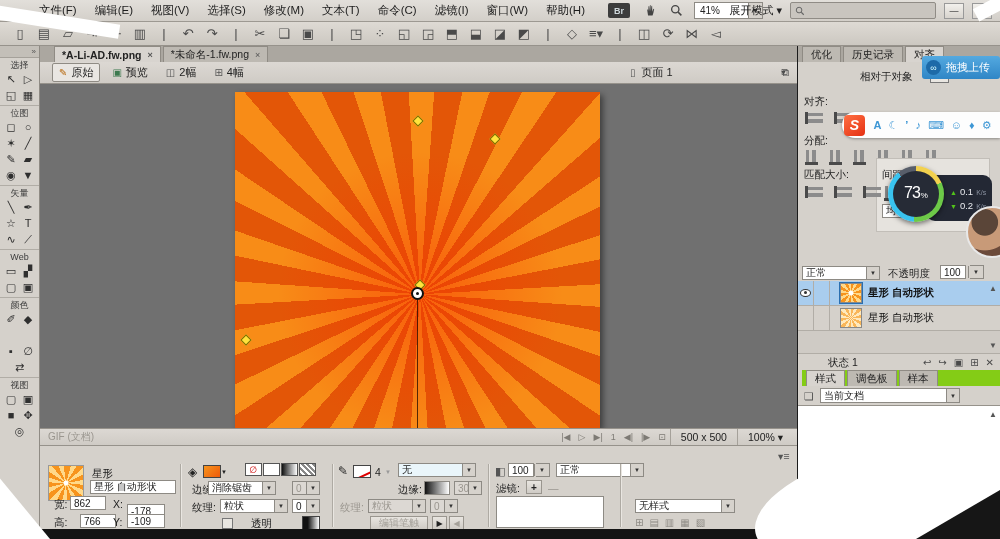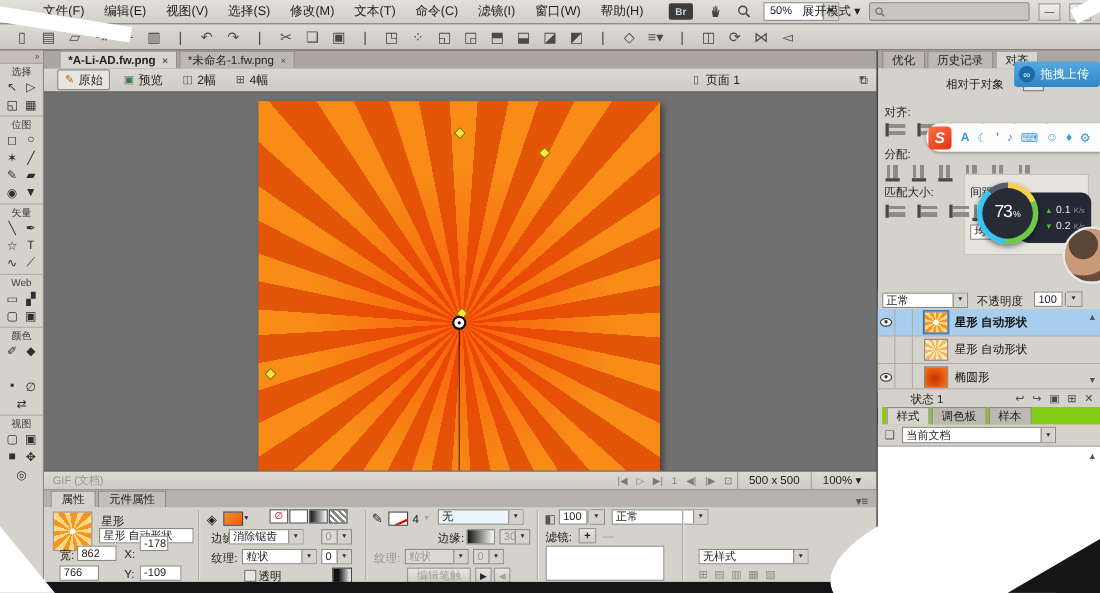--- a/index.html
+++ b/index.html
@@ -222,21 +222,21 @@
           <path d="M5 14 L4 8 Q4 6.5 5 6.5 L5.3 9 L5.5 3.5 Q5.5 2.5 6.3 2.5 L6.8 9 L7.2 2.2 Q7.3 1.2 8.1 1.3 L8.4 9 L9 3 Q9.2 2 10 2.2 L10.2 9.5 L11.3 6.5 Q11.8 5.6 12.5 6 L11.5 11 L10.5 14 Z" fill="#444"></path>
         </svg>
     </span>
     <span class="mb-ic">
       <svg width="13" height="13" viewBox="0 0 16 16">
           <circle cx="6.5" cy="6.5" r="4.5" fill="none" stroke="#444" stroke-width="1.6"></circle>
           <line x1="10" y1="10" x2="14" y2="14" stroke="#444" stroke-width="1.8"></line>
         </svg>
     </span>
     <span class="zoom-dd">
-      <span>50%</span>
+      <span>41%</span>
       <span class="arr">▼</span>
     </span>
     <div class="mb-right">
       <span class="expand-mode">展开模式 ▾</span>
       <span class="mb-search">
         <svg width="10" height="10" viewBox="0 0 16 16">
             <circle cx="6.5" cy="6.5" r="4.5" fill="none" stroke="#666" stroke-width="1.6"></circle>
             <line x1="10" y1="10" x2="14" y2="14" stroke="#666" stroke-width="1.8"></line>
           </svg>
       </span>
@@ -541,39 +541,30 @@
       <span class="st-box">
           <span>500 x 500</span>
         </span>
       <span class="st-box">
           <span>100% ▾</span>
         </span>
     </div>
   </div>
 
   <div class="abs props">
-    <div class="props-tabs">
-
-    <span class="ptab active">
-          <span>属性</span>
-        </span>
-        <span class="ptab">
-          <span>元件属性</span>
-        </span>
-      </div>
 
     <div class="abs thumb-star" style="left:8px;top:19px;width:34px;height:34px;"></div>
     <span class="p-lbl" style="left:52px;top:21px;">星形</span>
     <span class="p-input" style="left:50px;top:34px;width:86px;overflow:hidden;white-space:nowrap;">星形 自动形状</span>
     <span class="p-lbl" style="left:14px;top:52px;">宽:</span>
     <span class="p-input" style="left:30px;top:50px;width:36px;">862</span>
     <span class="p-lbl" style="left:73px;top:52px;">X:</span>
-    <span class="p-input" style="left:87px;top:41px;width:26px;">-178</span>
+    <span class="p-input" style="left:87px;top:58px;width:38px;">-178</span>
     <span class="p-lbl" style="left:14px;top:70px;">高:</span>
-    <span class="p-input" style="left:14px;top:68px;width:36px;">766</span>
+    <span class="p-input" style="left:40px;top:68px;width:36px;">766</span>
     <span class="p-lbl" style="left:73px;top:70px;">Y:</span>
     <span class="p-input" style="left:87px;top:68px;width:38px;">-109</span>
 
     <div class="p-sep" style="left:140px;"></div>
 
     <span class="p-lbl" style="left:148px;top:19px;font-size:12px;">◈</span>
     <span class="mini-swatch orange" style="left:163px;top:19px;"></span>
     <span class="p-lbl" style="left:181px;top:23px;font-size:6px;">▼</span>
     <div class="abs" style="left:205px;top:17px;display:flex;">
 
@@ -602,21 +593,21 @@
     <span class="p-lbl" style="left:152px;top:55px;">纹理:</span>
     <span class="p-dd" style="left:180px;top:53px;width:68px;">
         <span>粒状</span>
         <span class="arr">▼</span>
       </span>
     <span class="p-dd" style="left:252px;top:53px;width:28px;background:#fff;">
         <span>0</span>
         <span class="arr">▼</span>
       </span>
     <span class="chk" style="left:182px;top:72px;"></span>
-    <span class="p-lbl" style="left:195px;top:71px;">透明</span>
+    <span class="p-lbl" style="left:211px;top:71px;">透明</span>
     <span class="grad-box" style="left:262px;top:70px;"></span>
 
     <div class="p-sep" style="left:292px;"></div>
 
     <span class="p-lbl" style="left:298px;top:18px;font-size:12px;">✎</span>
     <span class="mini-swatch none" style="left:313px;top:19px;"></span>
     <span class="p-lbl" style="left:335px;top:20px;">4</span>
     <span class="p-lbl" style="left:345px;top:23px;font-size:6px;color:#999;">▼</span>
     <span class="p-dd hl" style="left:358px;top:17px;width:78px;">
         <span>无</span>
@@ -738,28 +729,20 @@
 
         <div class="layer-row">
           <span class="lr-cell">
             <span class="eye"></span>
           </span>
           <span class="lr-cell"></span>
           <span class="lthumb t-star2"></span>
           <span class="lname">星形 自动形状</span>
         </div>
 
-        <div class="layer-row">
-          <span class="lr-cell">
-            <span class="eye on"></span>
-          </span>
-          <span class="lr-cell"></span>
-          <span class="lthumb t-ellipse"></span>
-          <span class="lname">椭圆形</span>
-        </div>
       </div>
     <span class="scroll-arrow" style="top:238px;">▲</span>
     <span class="scroll-arrow" style="top:295px;">▼</span>
     <div class="layers-foot">
       <span class="rp-lbl" style="position:static;margin-left:30px;">状态 1</span>
       <span style="flex:1"></span>
       <span style="display:flex;margin-right:6px;">
 
       <span class="lf-ic"><i style="font-style:normal">↩</i></span>
           <span class="lf-ic"><i style="font-style:normal">↪</i></span>

